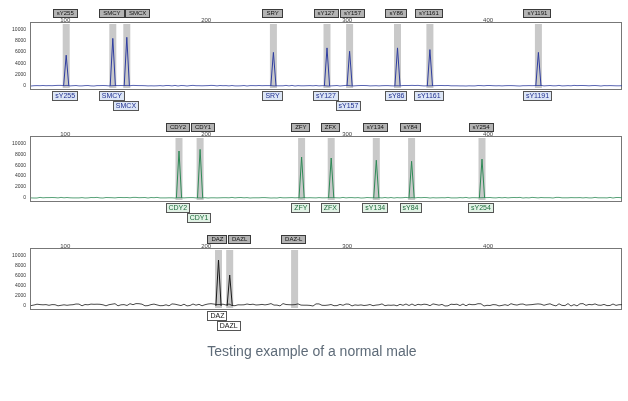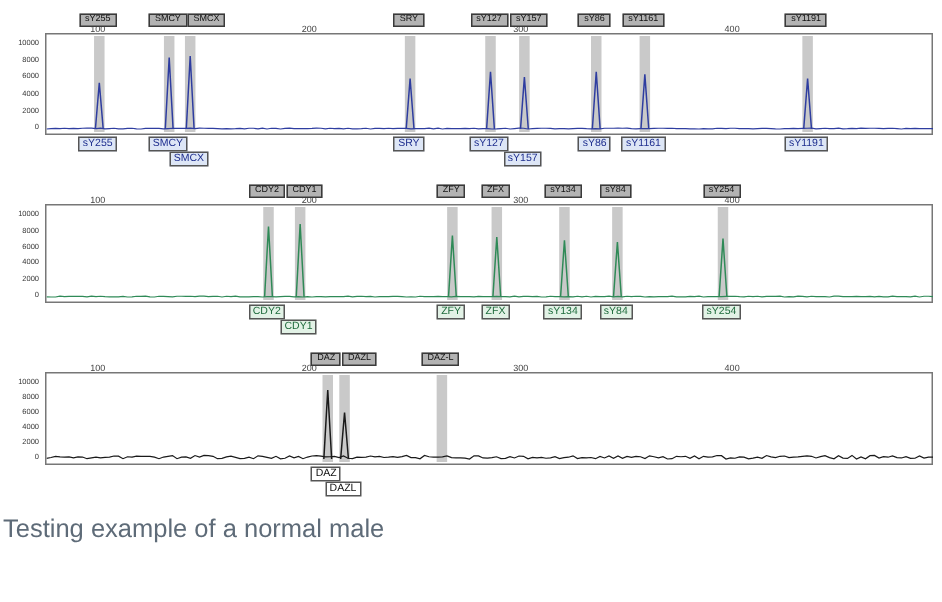--- a/index.html
+++ b/index.html
@@ -19,21 +19,21 @@
   .plotrow{position:relative;margin-left:28px;width:592px;}
   .plot{border:1px solid #777;background:#fff;position:relative;}
   .plot svg{display:block;}
   .yaxis{position:absolute;left:-27px;top:0;width:25px;height:100%;}
   .y-tick{position:absolute;right:2px;font-size:5px;line-height:6px;color:#333;}
   .labels{position:relative;margin-left:28px;width:592px;height:25px;}
   .peak-label{
     position:absolute;font-size:7px;line-height:8px;padding:0 2px;
     border:1px solid #555;background:#fff;white-space:nowrap;
   }
-  .caption{font-size:17px;color:#5e6b78;margin-top:8px;}
+  .caption{text-align:center;font-size:14px;color:#5e6b78;margin-top:8px;}
 </style>
 </head>
 <body>
 
 <div class="wrap">
   <main>
       <section class="panel">
         <div class="ruler">
           <span class="x-tick" style="left: 25.2381px;">100</span>
           <span class="x-tick" style="left: 166.19px;">200</span>

